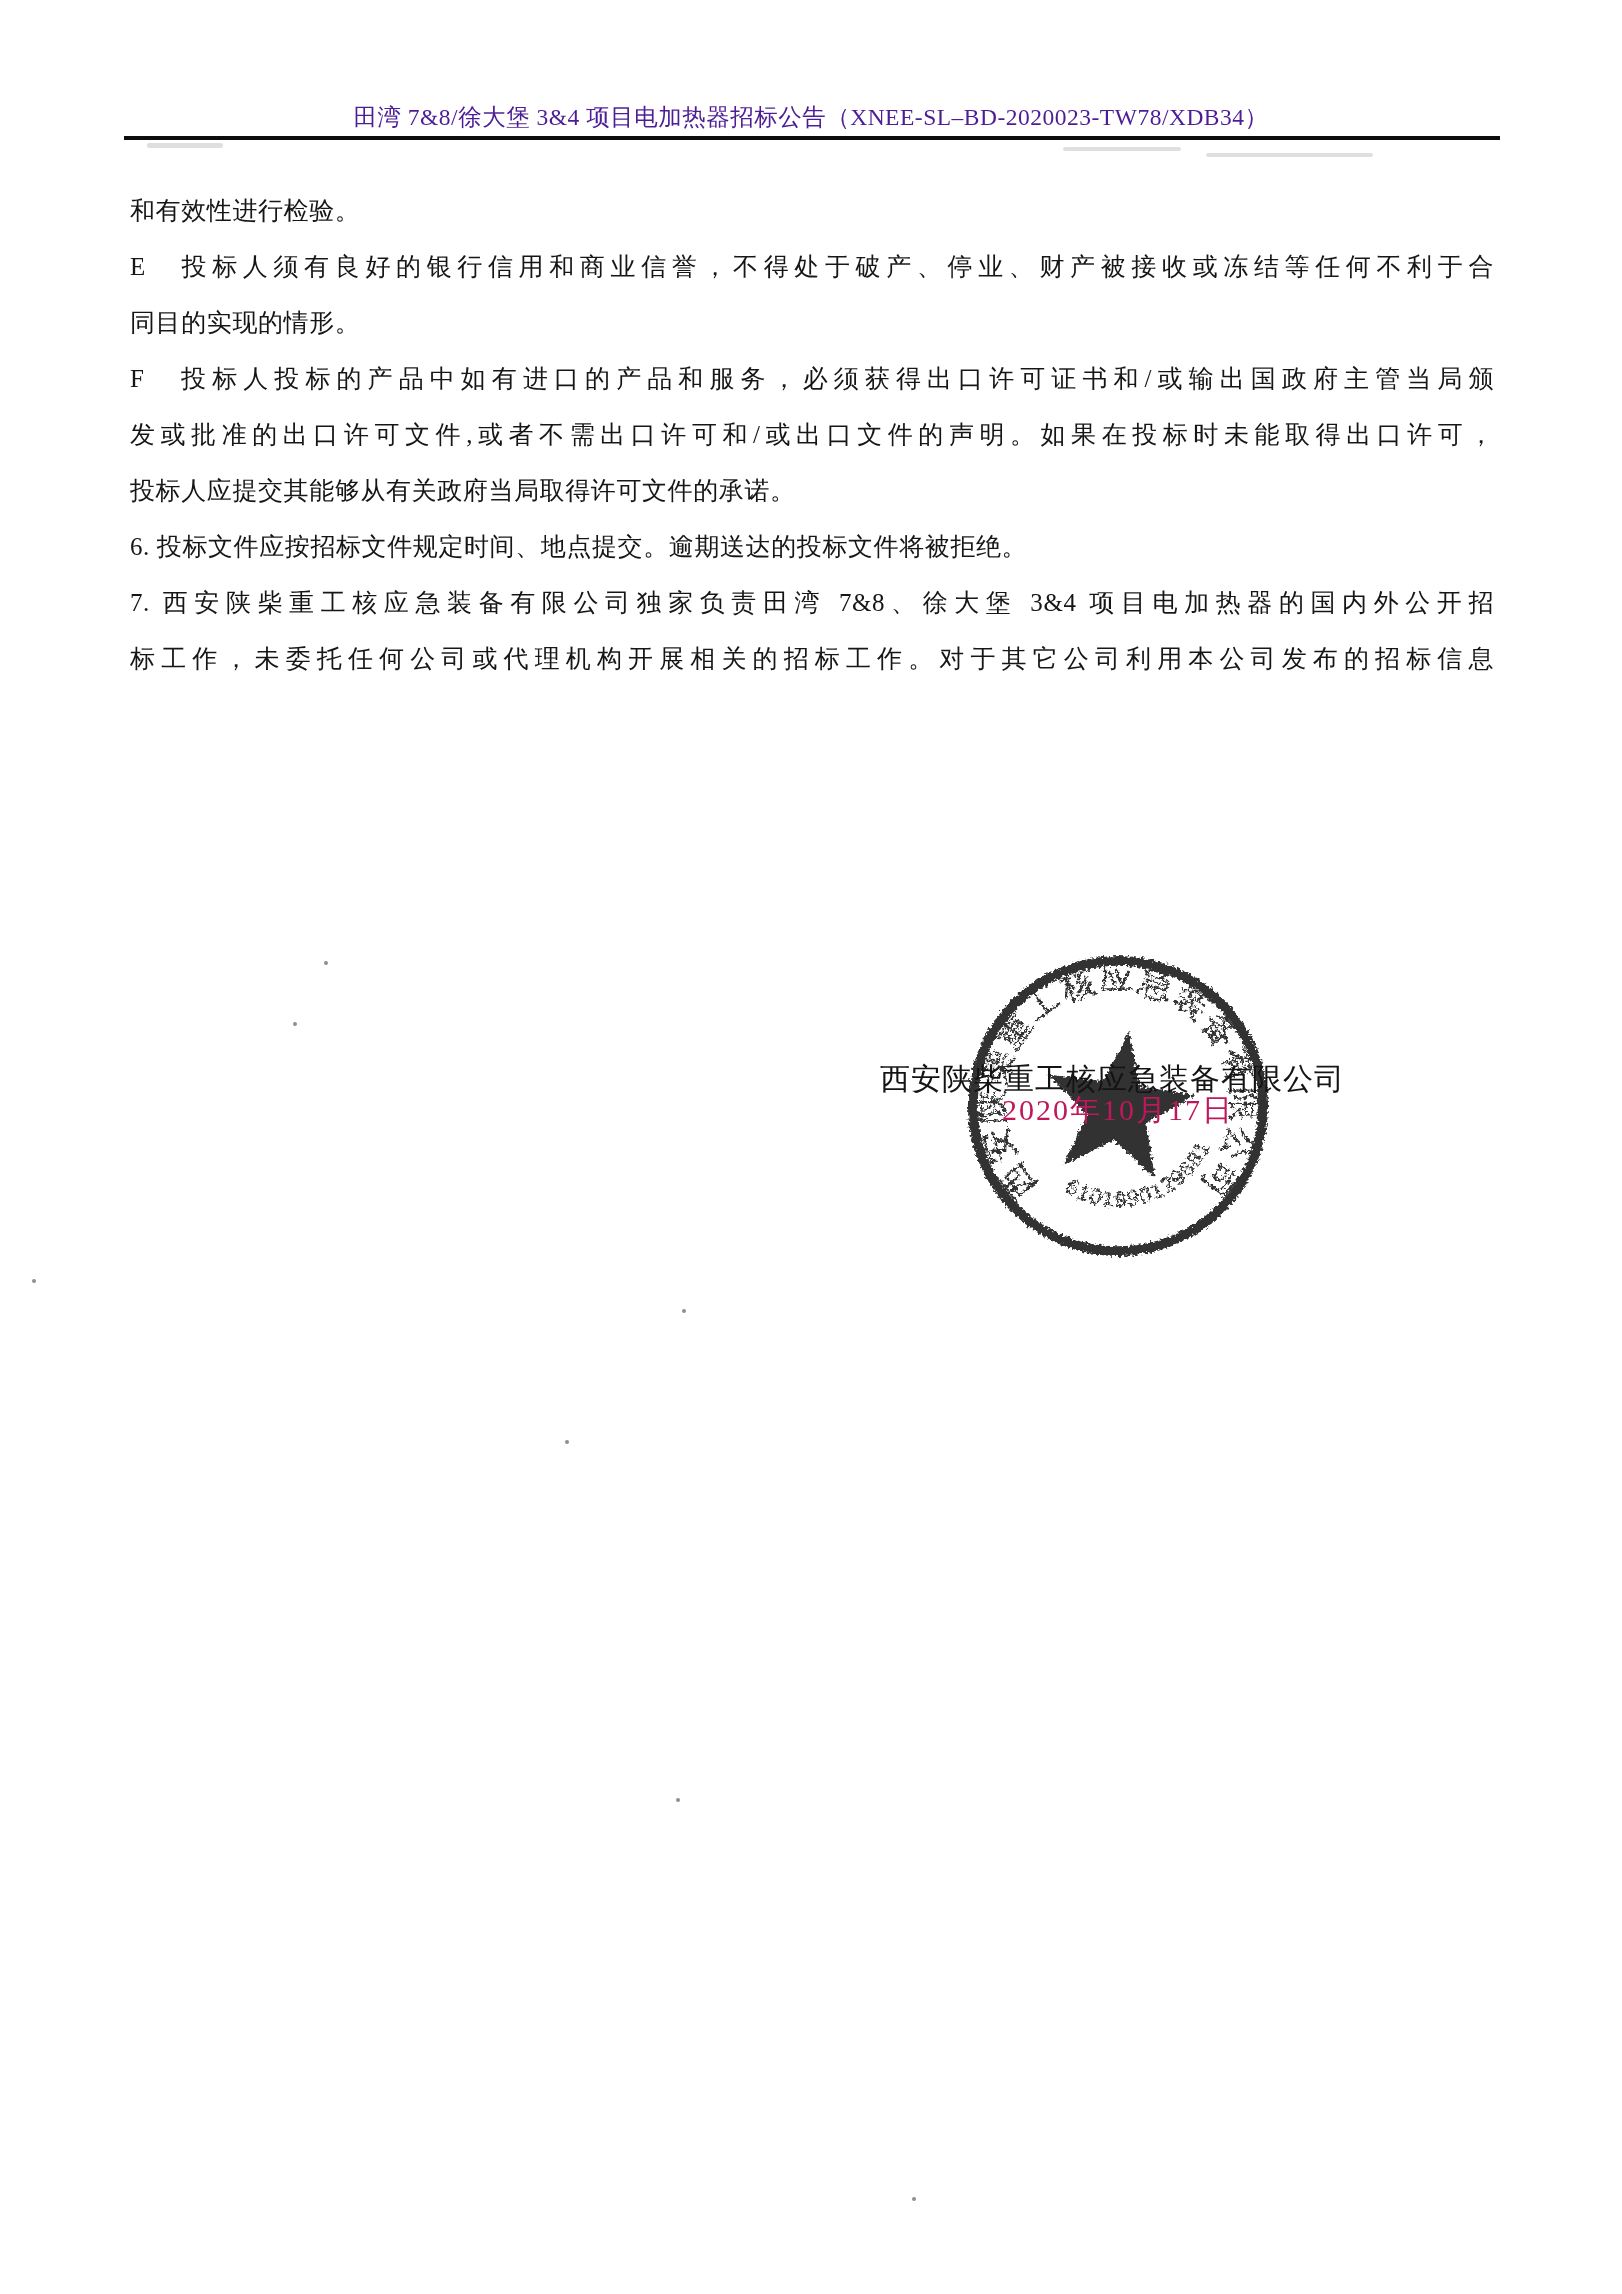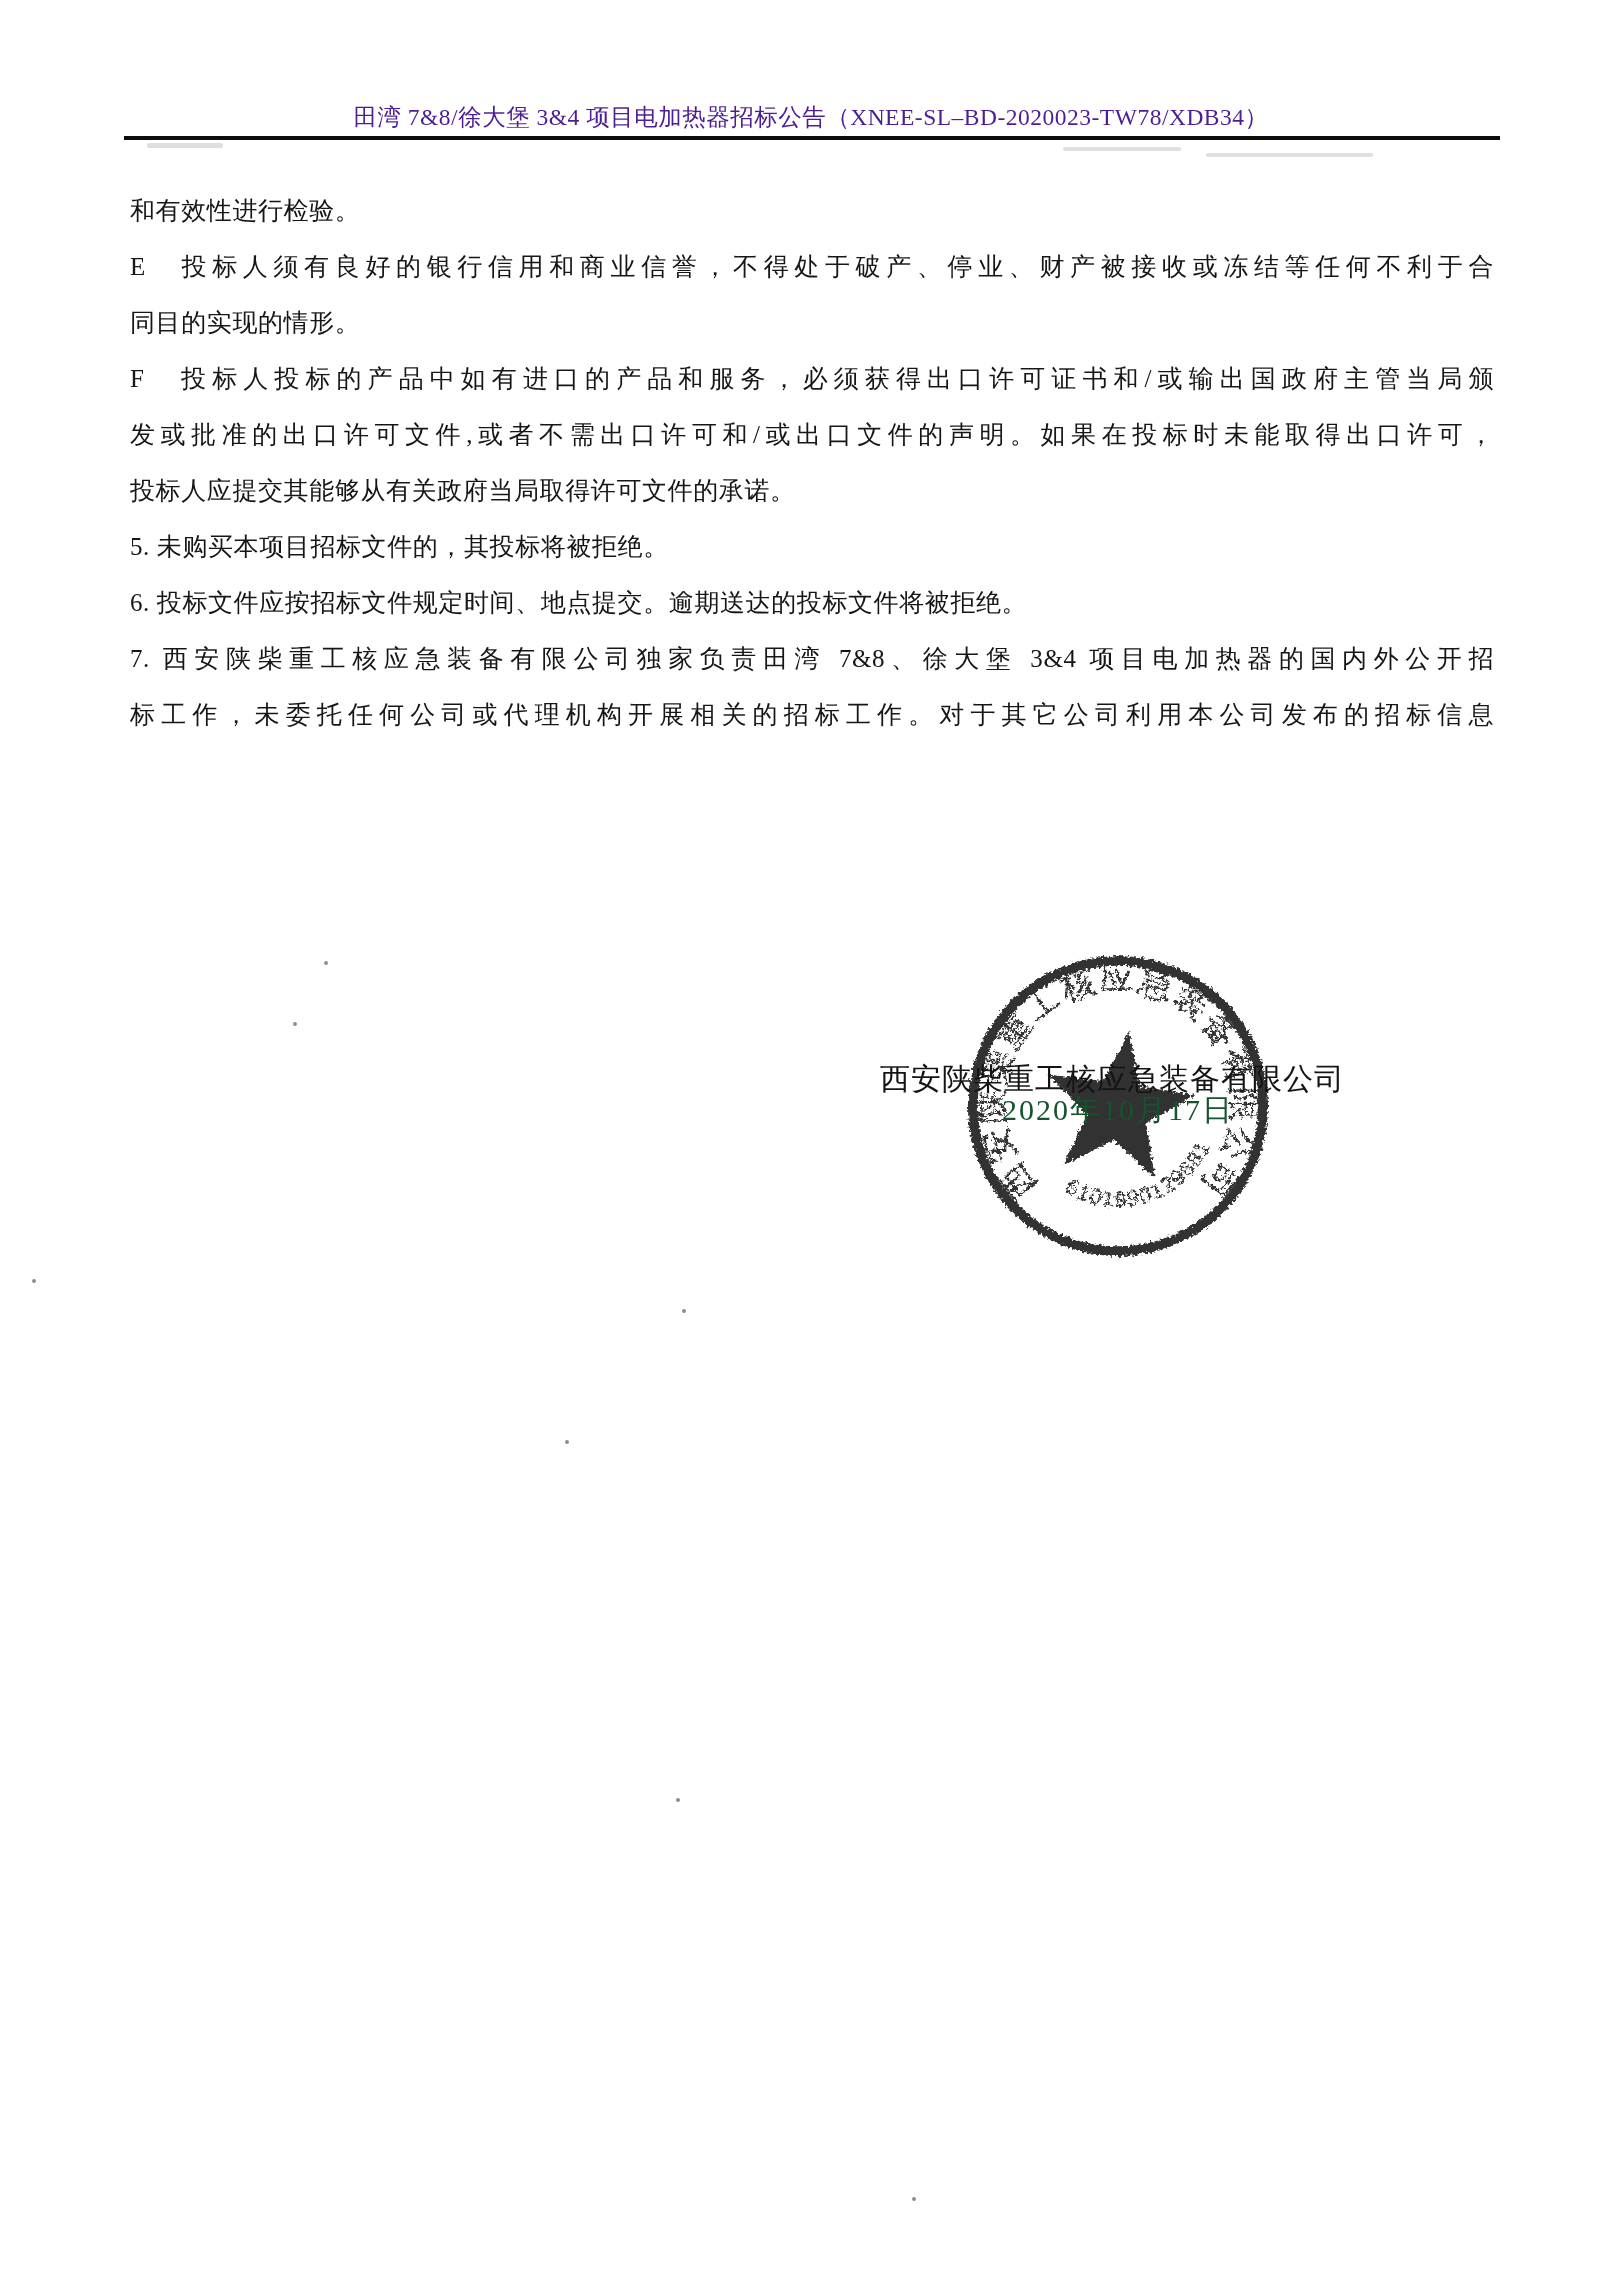--- a/index.html
+++ b/index.html
@@ -25,21 +25,21 @@
   .line.just{
     white-space:normal;
     text-align:justify;
     text-align-last:justify;
     text-justify:inter-character;
   }
   .sig-company{
     position:absolute;top:1039px;left:880px;font-size:30px;letter-spacing:1px;color:#141414;margin-top:20px;
   }
   .sig-date{
-    position:absolute;top:1090px;left:1002px;font-size:30px;letter-spacing:2px;color:#14532d;
+    position:absolute;top:1090px;left:1002px;font-size:30px;letter-spacing:2px;color:#be185d;
   }
   .seal{
     position:absolute;left:962px;top:950px;width:312px;height:312px;
     opacity:0.90;
   }
   .speck{position:absolute;background:#8f8f8f;border-radius:50%;}
 </style>
 </head>
 <body>
 
@@ -52,21 +52,20 @@
   <div class="smudge" style="left:1063px;top:147px;width:118px;height:3.9px;"></div>
   <div class="smudge" style="left:1206px;top:153px;width:167px;height:3.9px;"></div>
 
   <div class="body-text">
     <div class="line">和有效性进行检验。</div>
     <div class="line just">E　投标人须有良好的银行信用和商业信誉，不得处于破产、停业、财产被接收或冻结等任何不利于合</div>
     <div class="line">同目的实现的情形。</div>
     <div class="line just">F　投标人投标的产品中如有进口的产品和服务，必须获得出口许可证书和/或输出国政府主管当局颁</div>
     <div class="line just">发或批准的出口许可文件,或者不需出口许可和/或出口文件的声明。如果在投标时未能取得出口许可，</div>
     <div class="line">投标人应提交其能够从有关政府当局取得许可文件的承诺。</div>
-    <div class="line">5.  未购买本项目招标文件的，其投标将被拒绝。</div>
     <div class="line">6.  投标文件应按招标文件规定时间、地点提交。逾期送达的投标文件将被拒绝。</div>
     <div class="line just">7.  西安陕柴重工核应急装备有限公司独家负责田湾 7&amp;8、徐大堡 3&amp;4 项目电加热器的国内外公开招</div>
     <div class="line just">标工作，未委托任何公司或代理机构开展相关的招标工作。对于其它公司利用本公司发布的招标信息</div>
   </div>
 
   <svg class="seal" viewBox="0 0 318 318">
     <defs>
       <filter id="grain" x="-10%" y="-10%" width="120%" height="120%">
         <feTurbulence type="fractalNoise" baseFrequency="0.35" numOctaves="2" result="n"></feTurbulence>
         <feDisplacementMap in="SourceGraphic" in2="n" scale="7" xChannelSelector="R" yChannelSelector="G"></feDisplacementMap>

